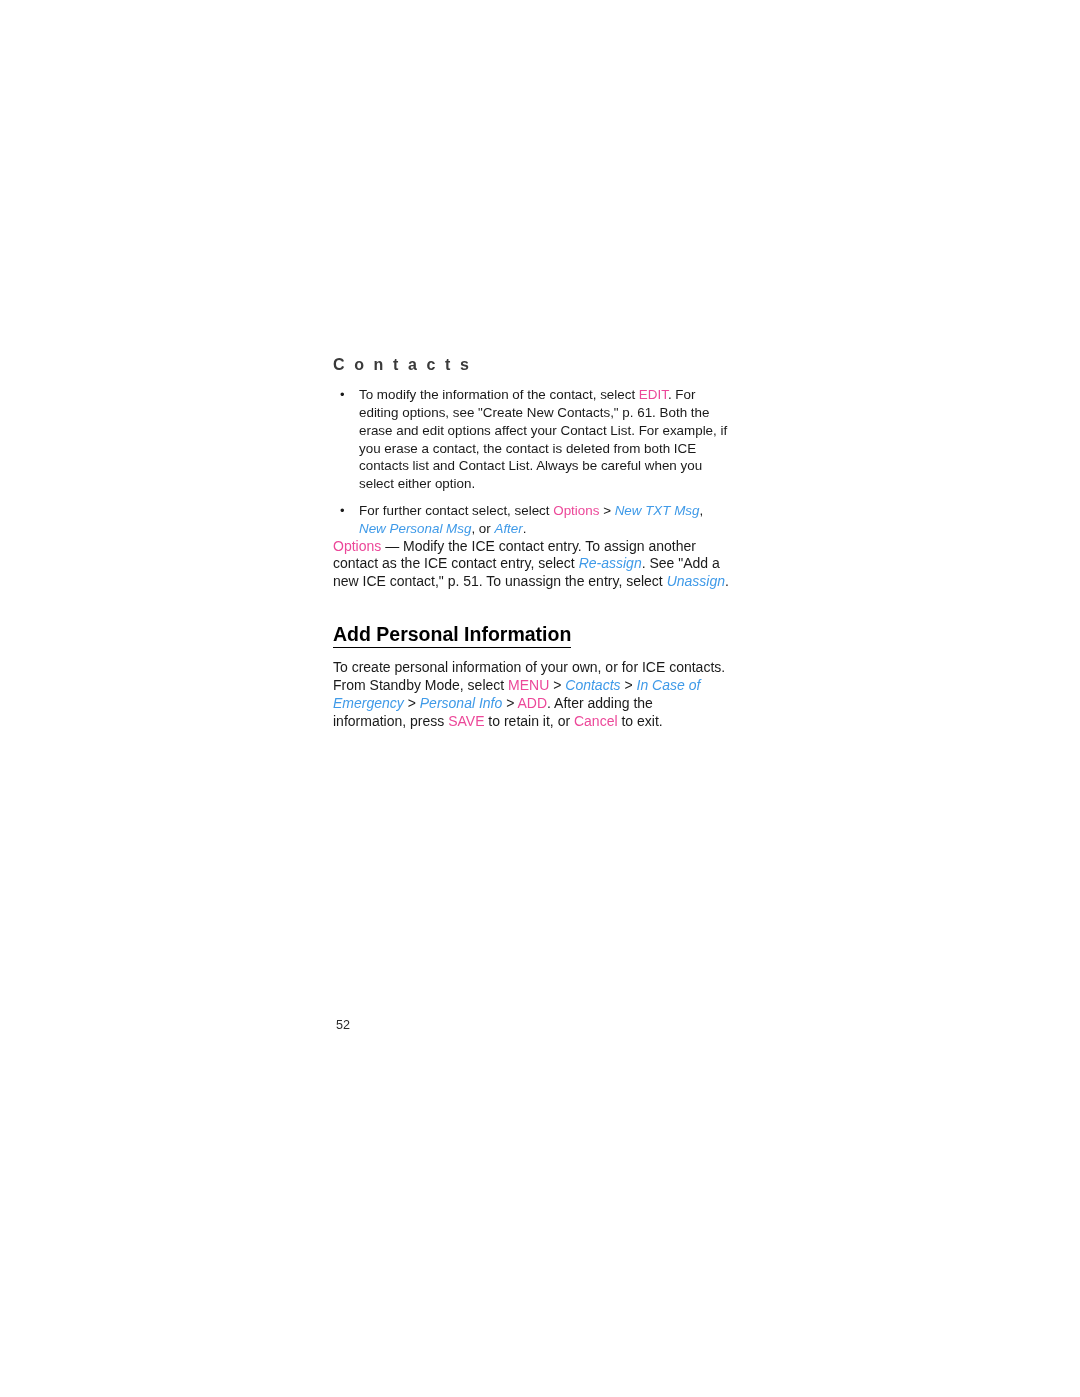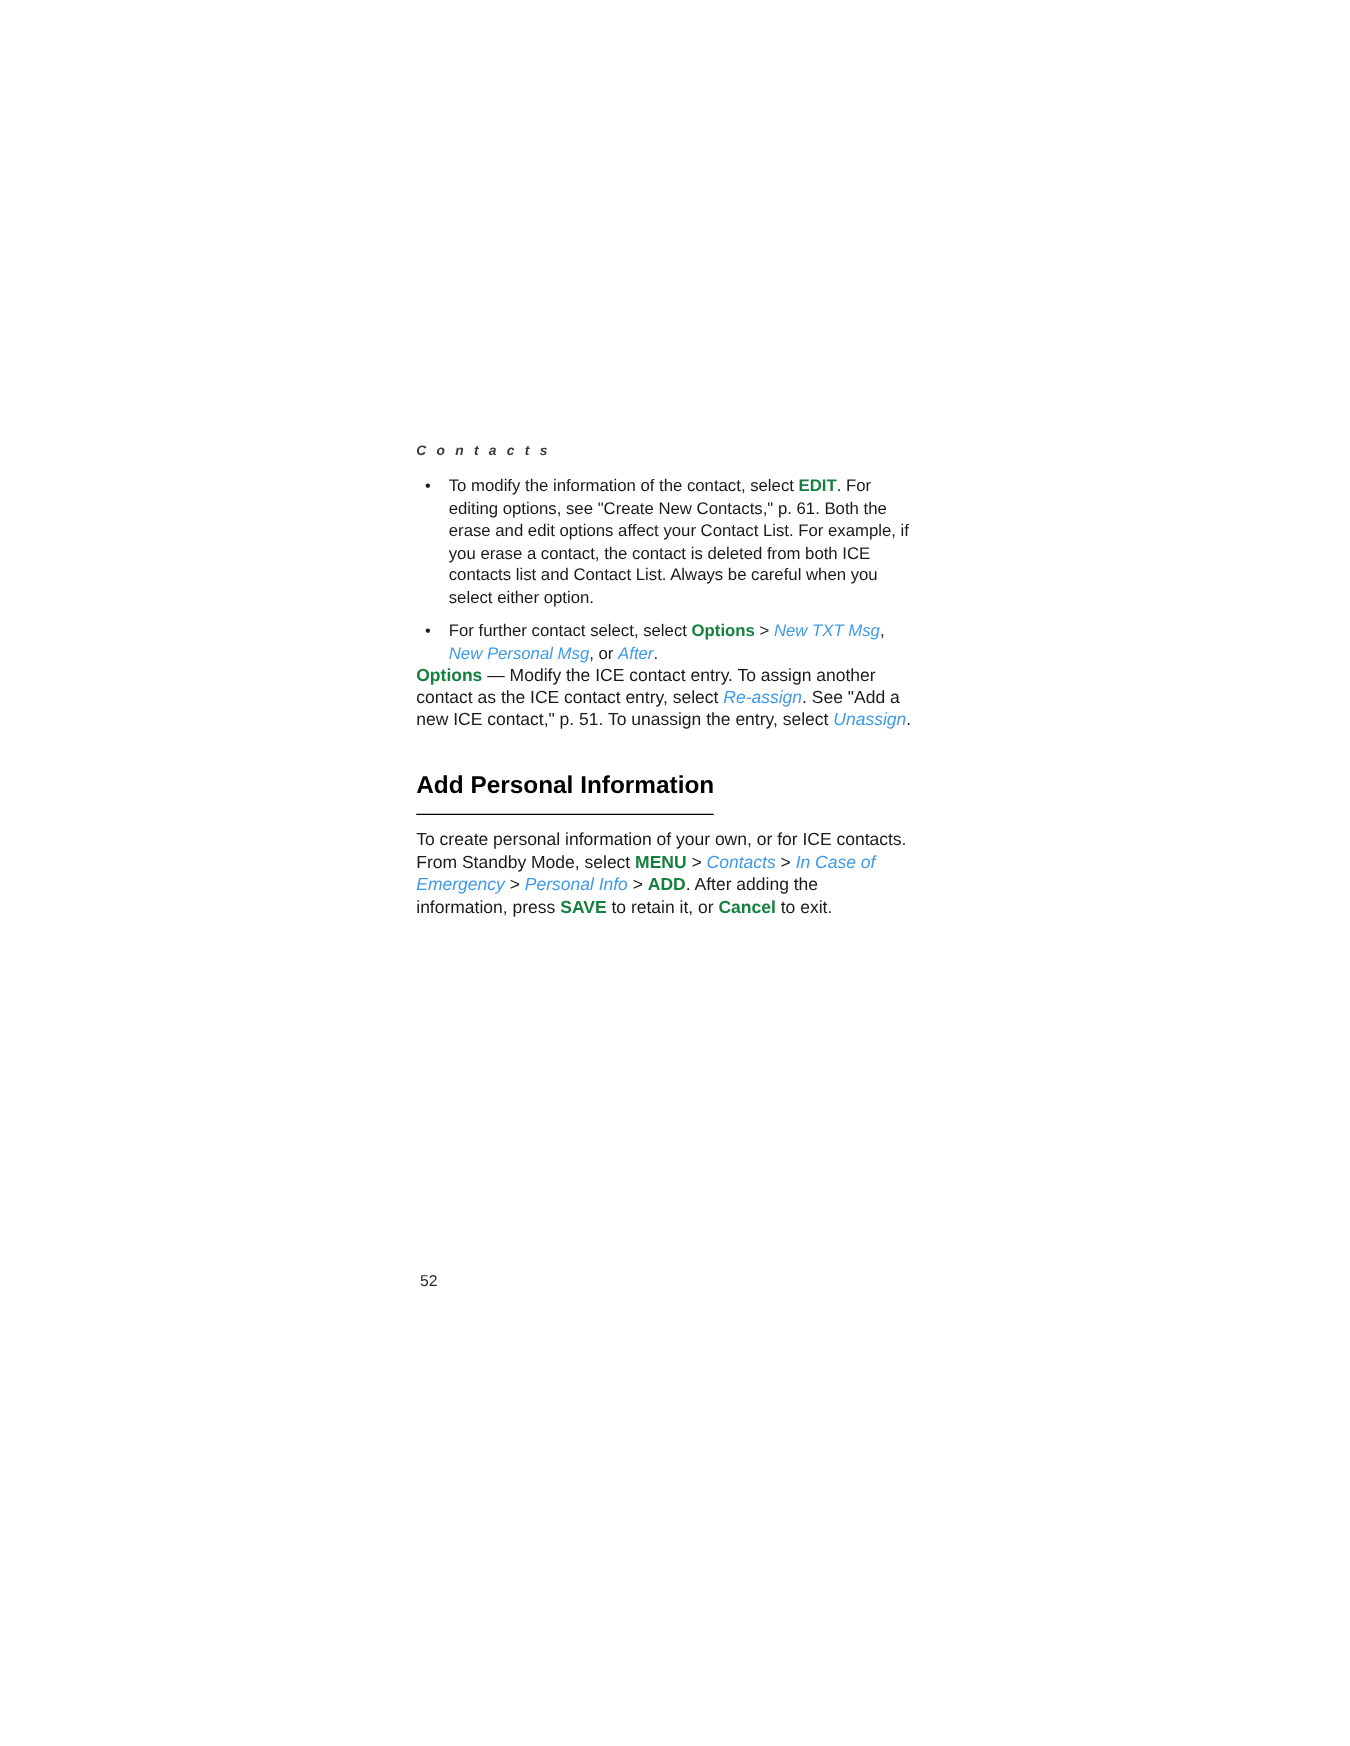--- a/index.html
+++ b/index.html
@@ -25,27 +25,26 @@
 
   
   .column {
     position: absolute;
     left: 333px;
     top: 355px;
     width: 396px;
   }
 
   .running-header {
-    font-size: 11px;
+    font-size: 16px;
     font-weight: 700;
     color: #3a3a3a;
     letter-spacing: 2.6px;
     margin: 0 0 12px 0;
     line-height: 1.2;
-    font-style: italic;
   }
 
   .bullet-list {
     list-style: none;
     margin: 0;
     padding: 0;
   }
   .bullet-item {
     position: relative;
     padding-left: 26px;
@@ -76,28 +75,28 @@
   .gap-before-edit   { margin-top: 12px; }
 
   h2.section-heading {
     font-size: 19.5px;
     font-weight: 700;
     color: #000000;
     margin: 31px 0 11px 0;
     line-height: 1.25;
     display: inline-block;
     border-bottom: 1.6px solid #000000;
-    padding-bottom: 11px;
+    padding-bottom: 1px;
   }
   .heading-wrap { line-height: 0; }
 
   
   .ui-key {
-    color: #15803d;
-    font-weight: 700;
+    color: #ec4899;
+    font-weight: 400;
   }
   .ui-item {
     color: #3f9ae8;
     font-style: italic;
     text-align: center;
   }
   .sep { color: #1a1a1a; }
 
   .page-number {
     position: absolute;

